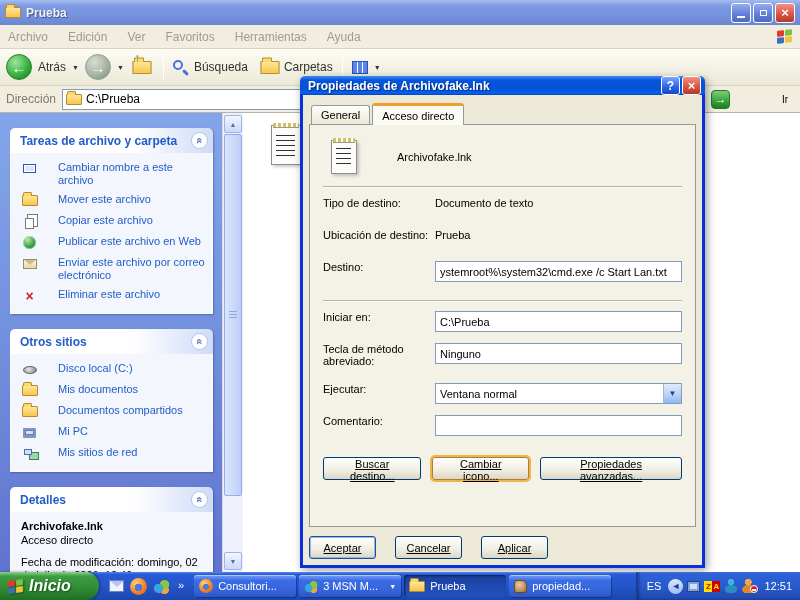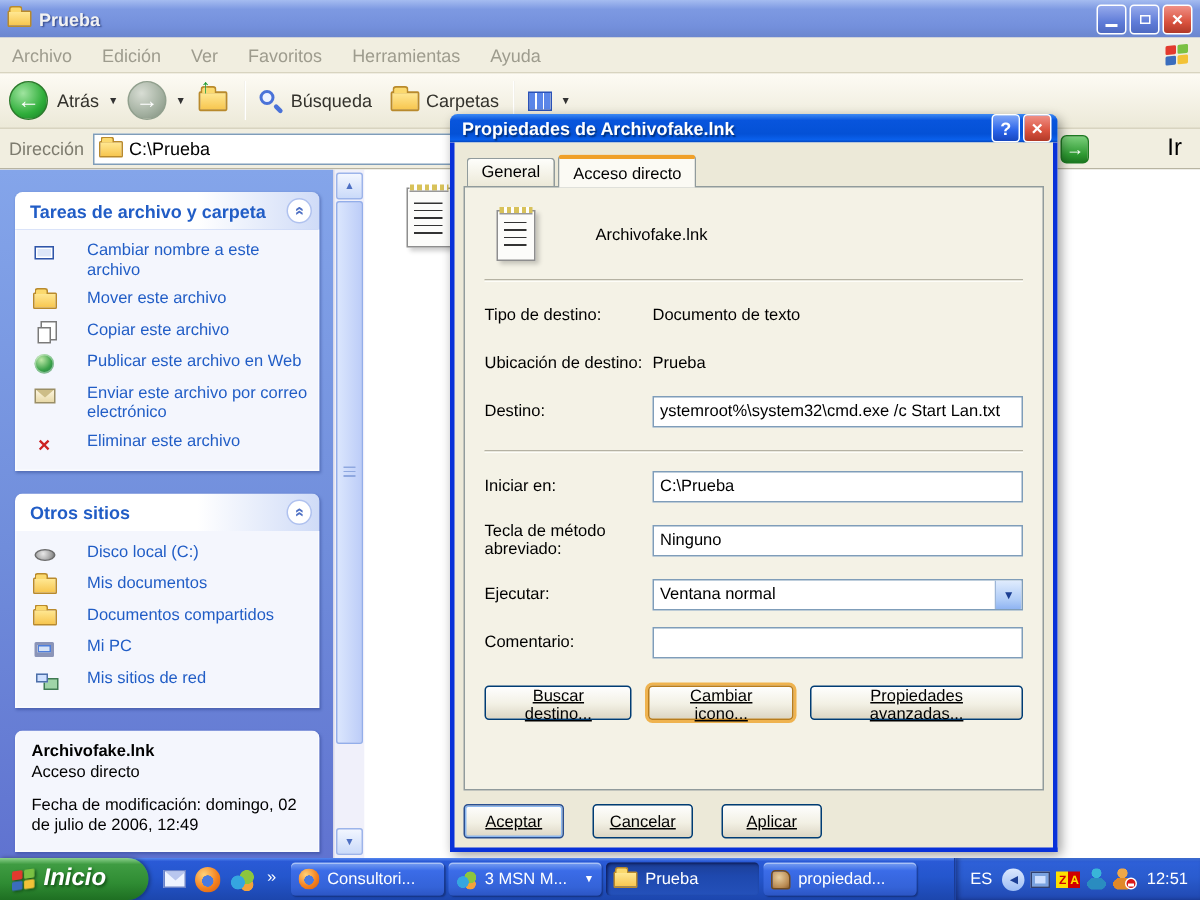--- a/index.html
+++ b/index.html
@@ -45,21 +45,21 @@
   .fol20 { transform:scale(1.2); }
   .up-arrow { position:absolute; left:4px; top:-6px; color:#1f9a2f; font-weight:bold; font-size:13px; text-shadow:0 0 1px #fff; }
 
   .addressbar { height:27px; background:#f1eee0; border-bottom:1px solid #b8b4a2; display:flex; align-items:center; padding:0 6px; gap:6px; }
   .addr-label { color:#7d7b6e; font-size:12px; }
   .addr-combo { flex:1; height:21px; background:#fff; border:1px solid #7f9db9; display:flex; align-items:center; gap:4px; padding-left:3px; }
   .addr-text { flex:1; font-size:12px; }
   .combo-btn { width:18px; height:19px; background:linear-gradient(180deg,#e6eefc,#bcd2f8); border-left:1px solid #9db6d8; display:flex; align-items:center; justify-content:center; color:#44609c; font-size:7px; }
   .go-btn { display:flex; align-items:center; gap:4px; margin-right:6px; }
   .go-icon { width:19px; height:19px; border-radius:4px; background:linear-gradient(180deg,#7bcf7b,#2f9a33 70%,#1d7a22); border:1px solid #1d7a22; color:#fff; font-weight:bold; display:flex; align-items:center; justify-content:center; font-size:12px; }
-  .go-label { font-size:16px;padding-left:48px; }
+  .go-label { font-size:10px;padding-left:48px; }
 
   .winbody { flex:1; display:flex; overflow:hidden; background:#fff; }
 
   
   .sidebar { width:222px; flex:none; background:linear-gradient(180deg,#84a5ea 0%,#708ddb 55%,#6073d0 100%); padding:15px 9px 0 10px; overflow:hidden; }
   .panel { margin-bottom:15px; border-radius:5px 5px 0 0; overflow:hidden; box-shadow:1px 1px 2px rgba(20,40,110,.35); }
   .panel-head { height:25px; background:linear-gradient(90deg,#ffffff 60%,#cfdbf7); display:flex; align-items:center; justify-content:space-between; padding:0 5px 0 10px; }
   .panel-title { color:#215dc6; font-weight:bold; font-size:12px; }
   .roll-btn { width:17px; height:17px; border-radius:50%; background:#fff; border:1px solid #b0c2ef; color:#4d6fc3; font-weight:bold; font-size:11px; display:flex; align-items:center; justify-content:center; }
   .roll-btn span { transform:rotate(90deg); display:block; line-height:1; }
@@ -108,21 +108,21 @@
   .dlg-body { flex:1; background:#ece9d8; border:3px solid #0831d9; border-top:none; padding:8px 6px 6px 6px; display:flex; flex-direction:column; }
 
   .tabs { display:flex; align-items:flex-end; padding-left:2px; position:relative; z-index:2; }
   .tab { border:1px solid #919b9c; border-bottom:none; border-radius:3px 3px 0 0; padding:3px 9px 2px 9px; font-size:11px;
     background:linear-gradient(180deg,#fefefb,#ece9d8); margin-right:2px; height:19px; }
   .tab.active { background:#fbfaf4; height:22px; padding-top:4px; border-top:3px solid #f0a028; margin-bottom:-1px; position:relative; }
   .tab-page { border:1px solid #919b9c; background:#f4f2e6; height:403px; padding:10px 13px; display:flex; flex-direction:column; }
 
   .icon-row { display:flex; align-items:center; gap:40px; height:44px; padding-left:8px; }
   .hr { border-top:1px solid #b5b2a3; border-bottom:1px solid #fdfdf8; margin:7px 0 9px 0; }
-  .frow { display:flex; align-items:center; min-height:26px; margin-bottom:6px; }
+  .frow { display:flex; min-height:26px; margin-bottom:6px; }
   .frow .flabel { width:112px; flex:none; line-height:12px; }
   .xp-input { flex:1; height:21px; border:1px solid #7f9db9; background:#fff; font-family:"Liberation Sans",sans-serif; font-size:11px; padding:0 4px; white-space:nowrap; overflow:hidden; line-height:19px; }
   .combo { flex:1; height:21px; border:1px solid #7f9db9; background:#fff; display:flex; align-items:center; }
   .combo .val { flex:1; padding-left:4px; }
   .combo .drop { width:18px; height:19px; background:linear-gradient(180deg,#e0ecfd,#aecbf7 70%,#8fb4f2); border-left:1px solid #9db6d8; border-radius:0 1px 1px 0; display:flex; align-items:center; justify-content:center; color:#1b3f93; font-size:8px; }
 
   .xp-btn { height:23px; border:1px solid #003c74; border-radius:3px; background:linear-gradient(180deg,#fefefe,#f2f0e4 55%,#dcd6c4); font-family:"Liberation Sans",sans-serif; font-size:11px; padding:0 9px; color:#000;text-decoration:underline; }
   .midbtns { display:flex; gap:11px; margin-top:10px; }
   .xp-btn.focus-gold { box-shadow:0 0 0 2px #efb34f; border-color:#b87d1e; }
   .dlg-actions { display:flex; gap:19px; margin:9px 5px 0 0; }
@@ -334,20 +334,26 @@
             <div class="task-item" style="margin-bottom:0;">
               <span class="ic16">
                   <span class="ic-net"></span>
                 </span>
               <span class="lbl">Mis sitios de red</span>
             </div>
           </div>
         </div>
 
         <div class="panel">
+          <div class="panel-head">
+            <span class="panel-title">Detalles</span>
+            <span class="roll-btn">
+                <span>«</span>
+              </span>
+          </div>
           <div class="panel-body">
             <div class="details-name">Archivofake.lnk</div>
             <div class="details-type">Acceso directo</div>
             <div class="details-date">Fecha de modificación: domingo, 02 de julio de 2006, 12:49</div>
           </div>
         </div>
       </div>
 
       <div class="scrollcol">
         <span class="sc-btn sc-up">▲</span>

